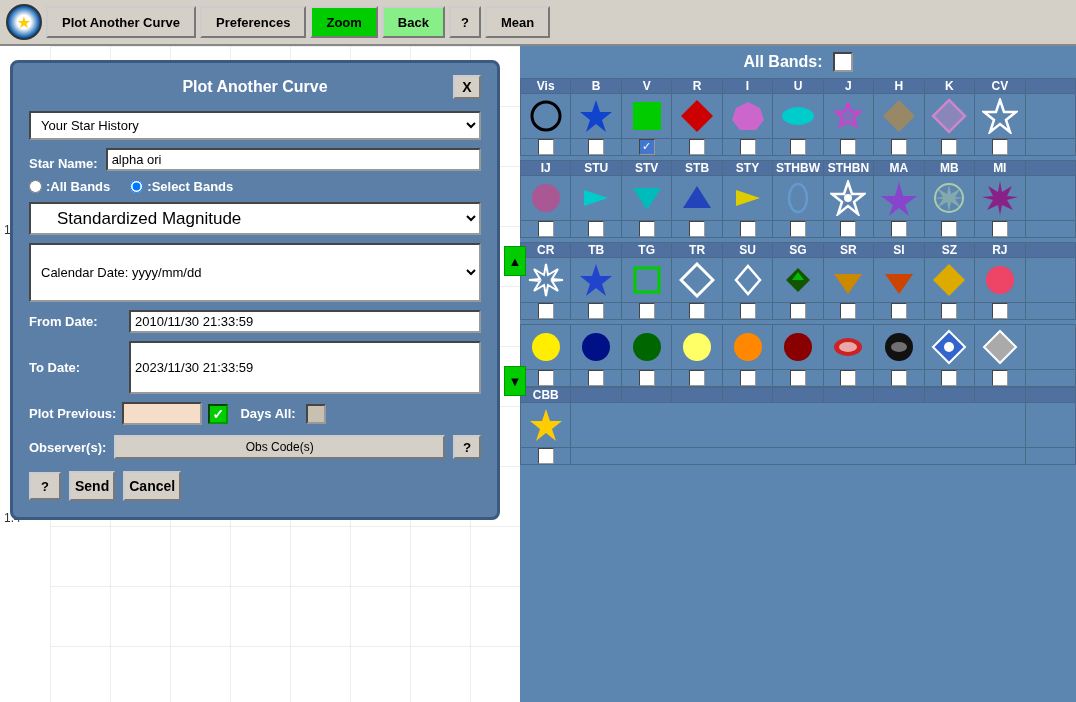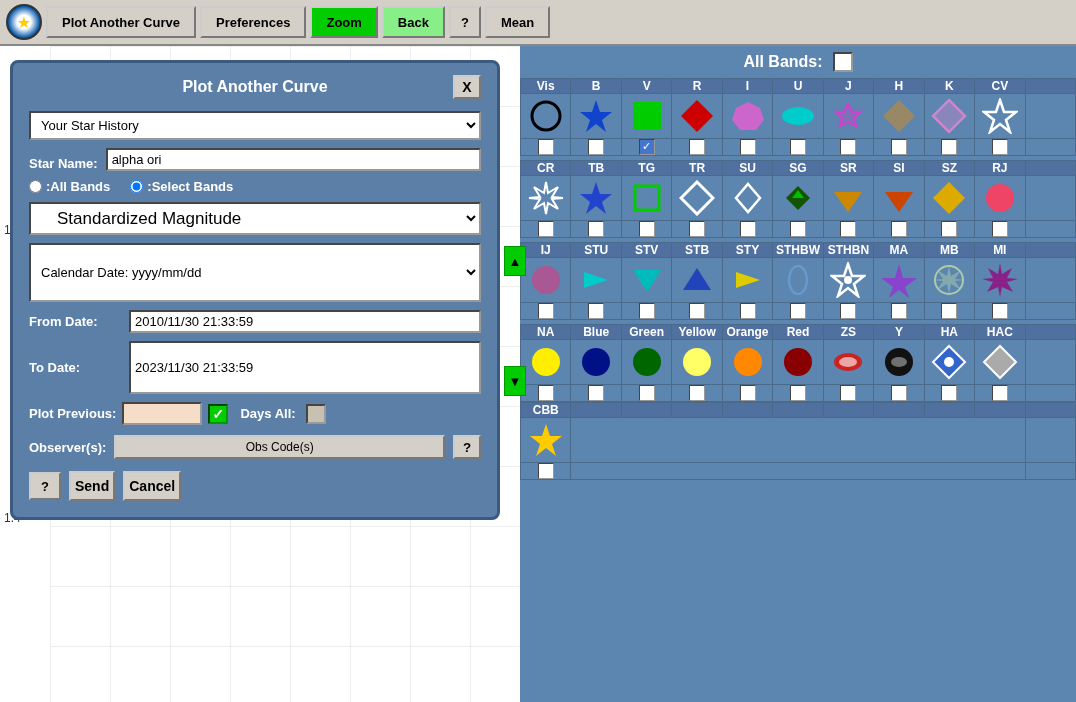--- a/index.html
+++ b/index.html
@@ -653,20 +653,167 @@
               </div>
             </td>
         <td style="background:#5c85b0;"></td>
       </tr>
     </tbody>
       </table>
 
     <table class="band-grid" style="margin-top:4px;">
       <tbody>
           <tr>
+        <td class="band-header">IJ</td>
+        <td class="band-header">STU</td>
+        <td class="band-header">STV</td>
+        <td class="band-header">STB</td>
+        <td class="band-header">STY</td>
+        <td class="band-header">STHBW</td>
+        <td class="band-header">STHBN</td>
+        <td class="band-header">MA</td>
+        <td class="band-header">MB</td>
+        <td class="band-header">MI</td>
+        <td class="band-header" style="width:20px;"></td>
+      </tr>
+      <tr>
+        <td>
+              <div class="band-icon-cell-inner">
+          <svg class="band-svg" viewBox="0 0 36 36">
+                  <circle cx="18" cy="18" r="14" fill="#cc4488" opacity="0.7"></circle>
+                </svg>
+        </div>
+            </td>
+        <td>
+              <div class="band-icon-cell-inner">
+          <svg class="band-svg" viewBox="0 0 36 36">
+                  <polygon points="6,10 30,18 6,26" fill="#00cccc"></polygon>
+                </svg>
+        </div>
+            </td>
+        <td>
+              <div class="band-icon-cell-inner">
+          <svg class="band-svg" viewBox="0 0 36 36">
+                  <polygon points="4,8 32,8 18,30" fill="#00bbbb"></polygon>
+                </svg>
+        </div>
+            </td>
+        <td>
+              <div class="band-icon-cell-inner">
+          <svg class="band-svg" viewBox="0 0 36 36">
+                  <polygon points="4,28 32,28 18,6" fill="#2244bb"></polygon>
+                </svg>
+        </div>
+            </td>
+        <td>
+              <div class="band-icon-cell-inner">
+          <svg class="band-svg" viewBox="0 0 36 36">
+                  <polygon points="6,10 30,18 6,26" fill="#ddcc00"></polygon>
+                </svg>
+        </div>
+            </td>
+        <td>
+              <div class="band-icon-cell-inner">
+          <svg class="band-svg" viewBox="0 0 36 36">
+                  <ellipse cx="18" cy="18" rx="9" ry="14" fill="none" stroke="#6699cc" stroke-width="2.5"></ellipse>
+                </svg>
+        </div>
+            </td>
+        <td>
+              <div class="band-icon-cell-inner">
+          <svg class="band-svg" viewBox="0 0 36 36">
+                  <polygon points="18,2 22,14 34,14 24,22 28,34 18,26 8,34 12,22 2,14 14,14" fill="none" stroke="white" stroke-width="2.5"></polygon>
+                  <circle cx="18" cy="18" r="4" fill="white"></circle>
+                </svg>
+        </div>
+            </td>
+        <td>
+              <div class="band-icon-cell-inner">
+          <svg class="band-svg" viewBox="0 0 36 36">
+                  <polygon points="18,2 22,16 36,16 24,25 28,36 18,28 8,36 12,25 0,16 14,16" fill="#8844cc"></polygon>
+                </svg>
+        </div>
+            </td>
+        <td>
+              <div class="band-icon-cell-inner">
+          <svg class="band-svg" viewBox="0 0 36 36">
+            <circle cx="18" cy="18" r="14" fill="none" stroke="#aaccaa" stroke-width="2"></circle>
+            <polygon points="18,4 20,14 30,8 24,17 35,18 24,19 30,28 20,22 18,32 16,22 6,28 12,19 1,18 12,17 6,8 16,14" fill="#aaccaa" opacity="0.5"></polygon>
+          </svg>
+        </div>
+            </td>
+        <td>
+              <div class="band-icon-cell-inner">
+          <svg class="band-svg" viewBox="0 0 36 36">
+            <polygon points="18,1 20,12 30,6 25,16 36,17 25,20 31,30 20,25 18,35 16,25 5,30 11,20 0,17 11,16 6,6 16,12" fill="#882288"></polygon>
+            <circle cx="18" cy="18" r="5" fill="#882288"></circle>
+          </svg>
+        </div>
+            </td>
+        <td style="background:#5c85b0;width:20px;"></td>
+      </tr>
+      <tr>
+        <td>
+              <div class="band-check-cell-inner">
+                <div class="small-checkbox"></div>
+              </div>
+            </td>
+        <td>
+              <div class="band-check-cell-inner">
+                <div class="small-checkbox"></div>
+              </div>
+            </td>
+        <td>
+              <div class="band-check-cell-inner">
+                <div class="small-checkbox"></div>
+              </div>
+            </td>
+        <td>
+              <div class="band-check-cell-inner">
+                <div class="small-checkbox"></div>
+              </div>
+            </td>
+        <td>
+              <div class="band-check-cell-inner">
+                <div class="small-checkbox"></div>
+              </div>
+            </td>
+        <td>
+              <div class="band-check-cell-inner">
+                <div class="small-checkbox"></div>
+              </div>
+            </td>
+        <td>
+              <div class="band-check-cell-inner">
+                <div class="small-checkbox"></div>
+              </div>
+            </td>
+        <td>
+              <div class="band-check-cell-inner">
+                <div class="small-checkbox"></div>
+              </div>
+            </td>
+        <td>
+              <div class="band-check-cell-inner">
+                <div class="small-checkbox"></div>
+              </div>
+            </td>
+        <td>
+              <div class="band-check-cell-inner">
+                <div class="small-checkbox"></div>
+              </div>
+            </td>
+        <td style="background:#5c85b0;"></td>
+      </tr>
+    </tbody>
+      </table>
+
+    <table class="band-grid" style="margin-top:4px;">
+      <tbody>
+          <tr>
         <td class="band-header">CR</td>
         <td class="band-header">TB</td>
         <td class="band-header">TG</td>
         <td class="band-header">TR</td>
         <td class="band-header">SU</td>
         <td class="band-header">SG</td>
         <td class="band-header">SR</td>
         <td class="band-header">SI</td>
         <td class="band-header">SZ</td>
         <td class="band-header">RJ</td>
@@ -797,180 +944,20 @@
                 <div class="small-checkbox"></div>
               </div>
             </td>
         <td style="background:#5c85b0;"></td>
       </tr>
     </tbody>
       </table>
 
     <table class="band-grid" style="margin-top:4px;">
       <tbody>
-          <tr>
-        <td class="band-header">IJ</td>
-        <td class="band-header">STU</td>
-        <td class="band-header">STV</td>
-        <td class="band-header">STB</td>
-        <td class="band-header">STY</td>
-        <td class="band-header">STHBW</td>
-        <td class="band-header">STHBN</td>
-        <td class="band-header">MA</td>
-        <td class="band-header">MB</td>
-        <td class="band-header">MI</td>
-        <td class="band-header" style="width:20px;"></td>
-      </tr>
-      <tr>
-        <td>
-              <div class="band-icon-cell-inner">
-          <svg class="band-svg" viewBox="0 0 36 36">
-                  <circle cx="18" cy="18" r="14" fill="#cc4488" opacity="0.7"></circle>
-                </svg>
-        </div>
-            </td>
-        <td>
-              <div class="band-icon-cell-inner">
-          <svg class="band-svg" viewBox="0 0 36 36">
-                  <polygon points="6,10 30,18 6,26" fill="#00cccc"></polygon>
-                </svg>
-        </div>
-            </td>
-        <td>
-              <div class="band-icon-cell-inner">
-          <svg class="band-svg" viewBox="0 0 36 36">
-                  <polygon points="4,8 32,8 18,30" fill="#00bbbb"></polygon>
-                </svg>
-        </div>
-            </td>
-        <td>
-              <div class="band-icon-cell-inner">
-          <svg class="band-svg" viewBox="0 0 36 36">
-                  <polygon points="4,28 32,28 18,6" fill="#2244bb"></polygon>
-                </svg>
-        </div>
-            </td>
-        <td>
-              <div class="band-icon-cell-inner">
-          <svg class="band-svg" viewBox="0 0 36 36">
-                  <polygon points="6,10 30,18 6,26" fill="#ddcc00"></polygon>
-                </svg>
-        </div>
-            </td>
-        <td>
-              <div class="band-icon-cell-inner">
-          <svg class="band-svg" viewBox="0 0 36 36">
-                  <ellipse cx="18" cy="18" rx="9" ry="14" fill="none" stroke="#6699cc" stroke-width="2.5"></ellipse>
-                </svg>
-        </div>
-            </td>
-        <td>
-              <div class="band-icon-cell-inner">
-          <svg class="band-svg" viewBox="0 0 36 36">
-                  <polygon points="18,2 22,14 34,14 24,22 28,34 18,26 8,34 12,22 2,14 14,14" fill="none" stroke="white" stroke-width="2.5"></polygon>
-                  <circle cx="18" cy="18" r="4" fill="white"></circle>
-                </svg>
-        </div>
-            </td>
-        <td>
-              <div class="band-icon-cell-inner">
-          <svg class="band-svg" viewBox="0 0 36 36">
-                  <polygon points="18,2 22,16 36,16 24,25 28,36 18,28 8,36 12,25 0,16 14,16" fill="#8844cc"></polygon>
-                </svg>
-        </div>
-            </td>
-        <td>
-              <div class="band-icon-cell-inner">
-          <svg class="band-svg" viewBox="0 0 36 36">
-            <circle cx="18" cy="18" r="14" fill="none" stroke="#aaccaa" stroke-width="2"></circle>
-            <polygon points="18,4 20,14 30,8 24,17 35,18 24,19 30,28 20,22 18,32 16,22 6,28 12,19 1,18 12,17 6,8 16,14" fill="#aaccaa" opacity="0.5"></polygon>
-          </svg>
-        </div>
-            </td>
-        <td>
-              <div class="band-icon-cell-inner">
-          <svg class="band-svg" viewBox="0 0 36 36">
-            <polygon points="18,1 20,12 30,6 25,16 36,17 25,20 31,30 20,25 18,35 16,25 5,30 11,20 0,17 11,16 6,6 16,12" fill="#882288"></polygon>
-            <circle cx="18" cy="18" r="5" fill="#882288"></circle>
-          </svg>
-        </div>
-            </td>
-        <td style="background:#5c85b0;width:20px;"></td>
-      </tr>
-      <tr>
-        <td>
-              <div class="band-check-cell-inner">
-                <div class="small-checkbox"></div>
-              </div>
-            </td>
-        <td>
-              <div class="band-check-cell-inner">
-                <div class="small-checkbox"></div>
-              </div>
-            </td>
-        <td>
-              <div class="band-check-cell-inner">
-                <div class="small-checkbox"></div>
-              </div>
-            </td>
-        <td>
-              <div class="band-check-cell-inner">
-                <div class="small-checkbox"></div>
-              </div>
-            </td>
-        <td>
-              <div class="band-check-cell-inner">
-                <div class="small-checkbox"></div>
-              </div>
-            </td>
-        <td>
-              <div class="band-check-cell-inner">
-                <div class="small-checkbox"></div>
-              </div>
-            </td>
-        <td>
-              <div class="band-check-cell-inner">
-                <div class="small-checkbox"></div>
-              </div>
-            </td>
-        <td>
-              <div class="band-check-cell-inner">
-                <div class="small-checkbox"></div>
-              </div>
-            </td>
-        <td>
-              <div class="band-check-cell-inner">
-                <div class="small-checkbox"></div>
-              </div>
-            </td>
-        <td>
-              <div class="band-check-cell-inner">
-                <div class="small-checkbox"></div>
-              </div>
-            </td>
-        <td style="background:#5c85b0;"></td>
-      </tr>
-    </tbody>
-      </table>
-
-    <table class="band-grid" style="margin-top:4px;">
-      <tbody>
-          <tr>
-        <td class="band-header">NA</td>
-        <td class="band-header">Blue</td>
-        <td class="band-header">Green</td>
-        <td class="band-header">Yellow</td>
-        <td class="band-header">Orange</td>
-        <td class="band-header">Red</td>
-        <td class="band-header">ZS</td>
-        <td class="band-header">Y</td>
-        <td class="band-header">HA</td>
-        <td class="band-header">HAC</td>
-        <td class="band-header" style="width:20px;"></td>
-      </tr>
       <tr>
         <td>
               <div class="band-icon-cell-inner">
           <svg class="band-svg" viewBox="0 0 36 36">
                   <circle cx="18" cy="18" r="14" fill="#ffee00"></circle>
                 </svg>
         </div>
             </td>
         <td>
               <div class="band-icon-cell-inner">

